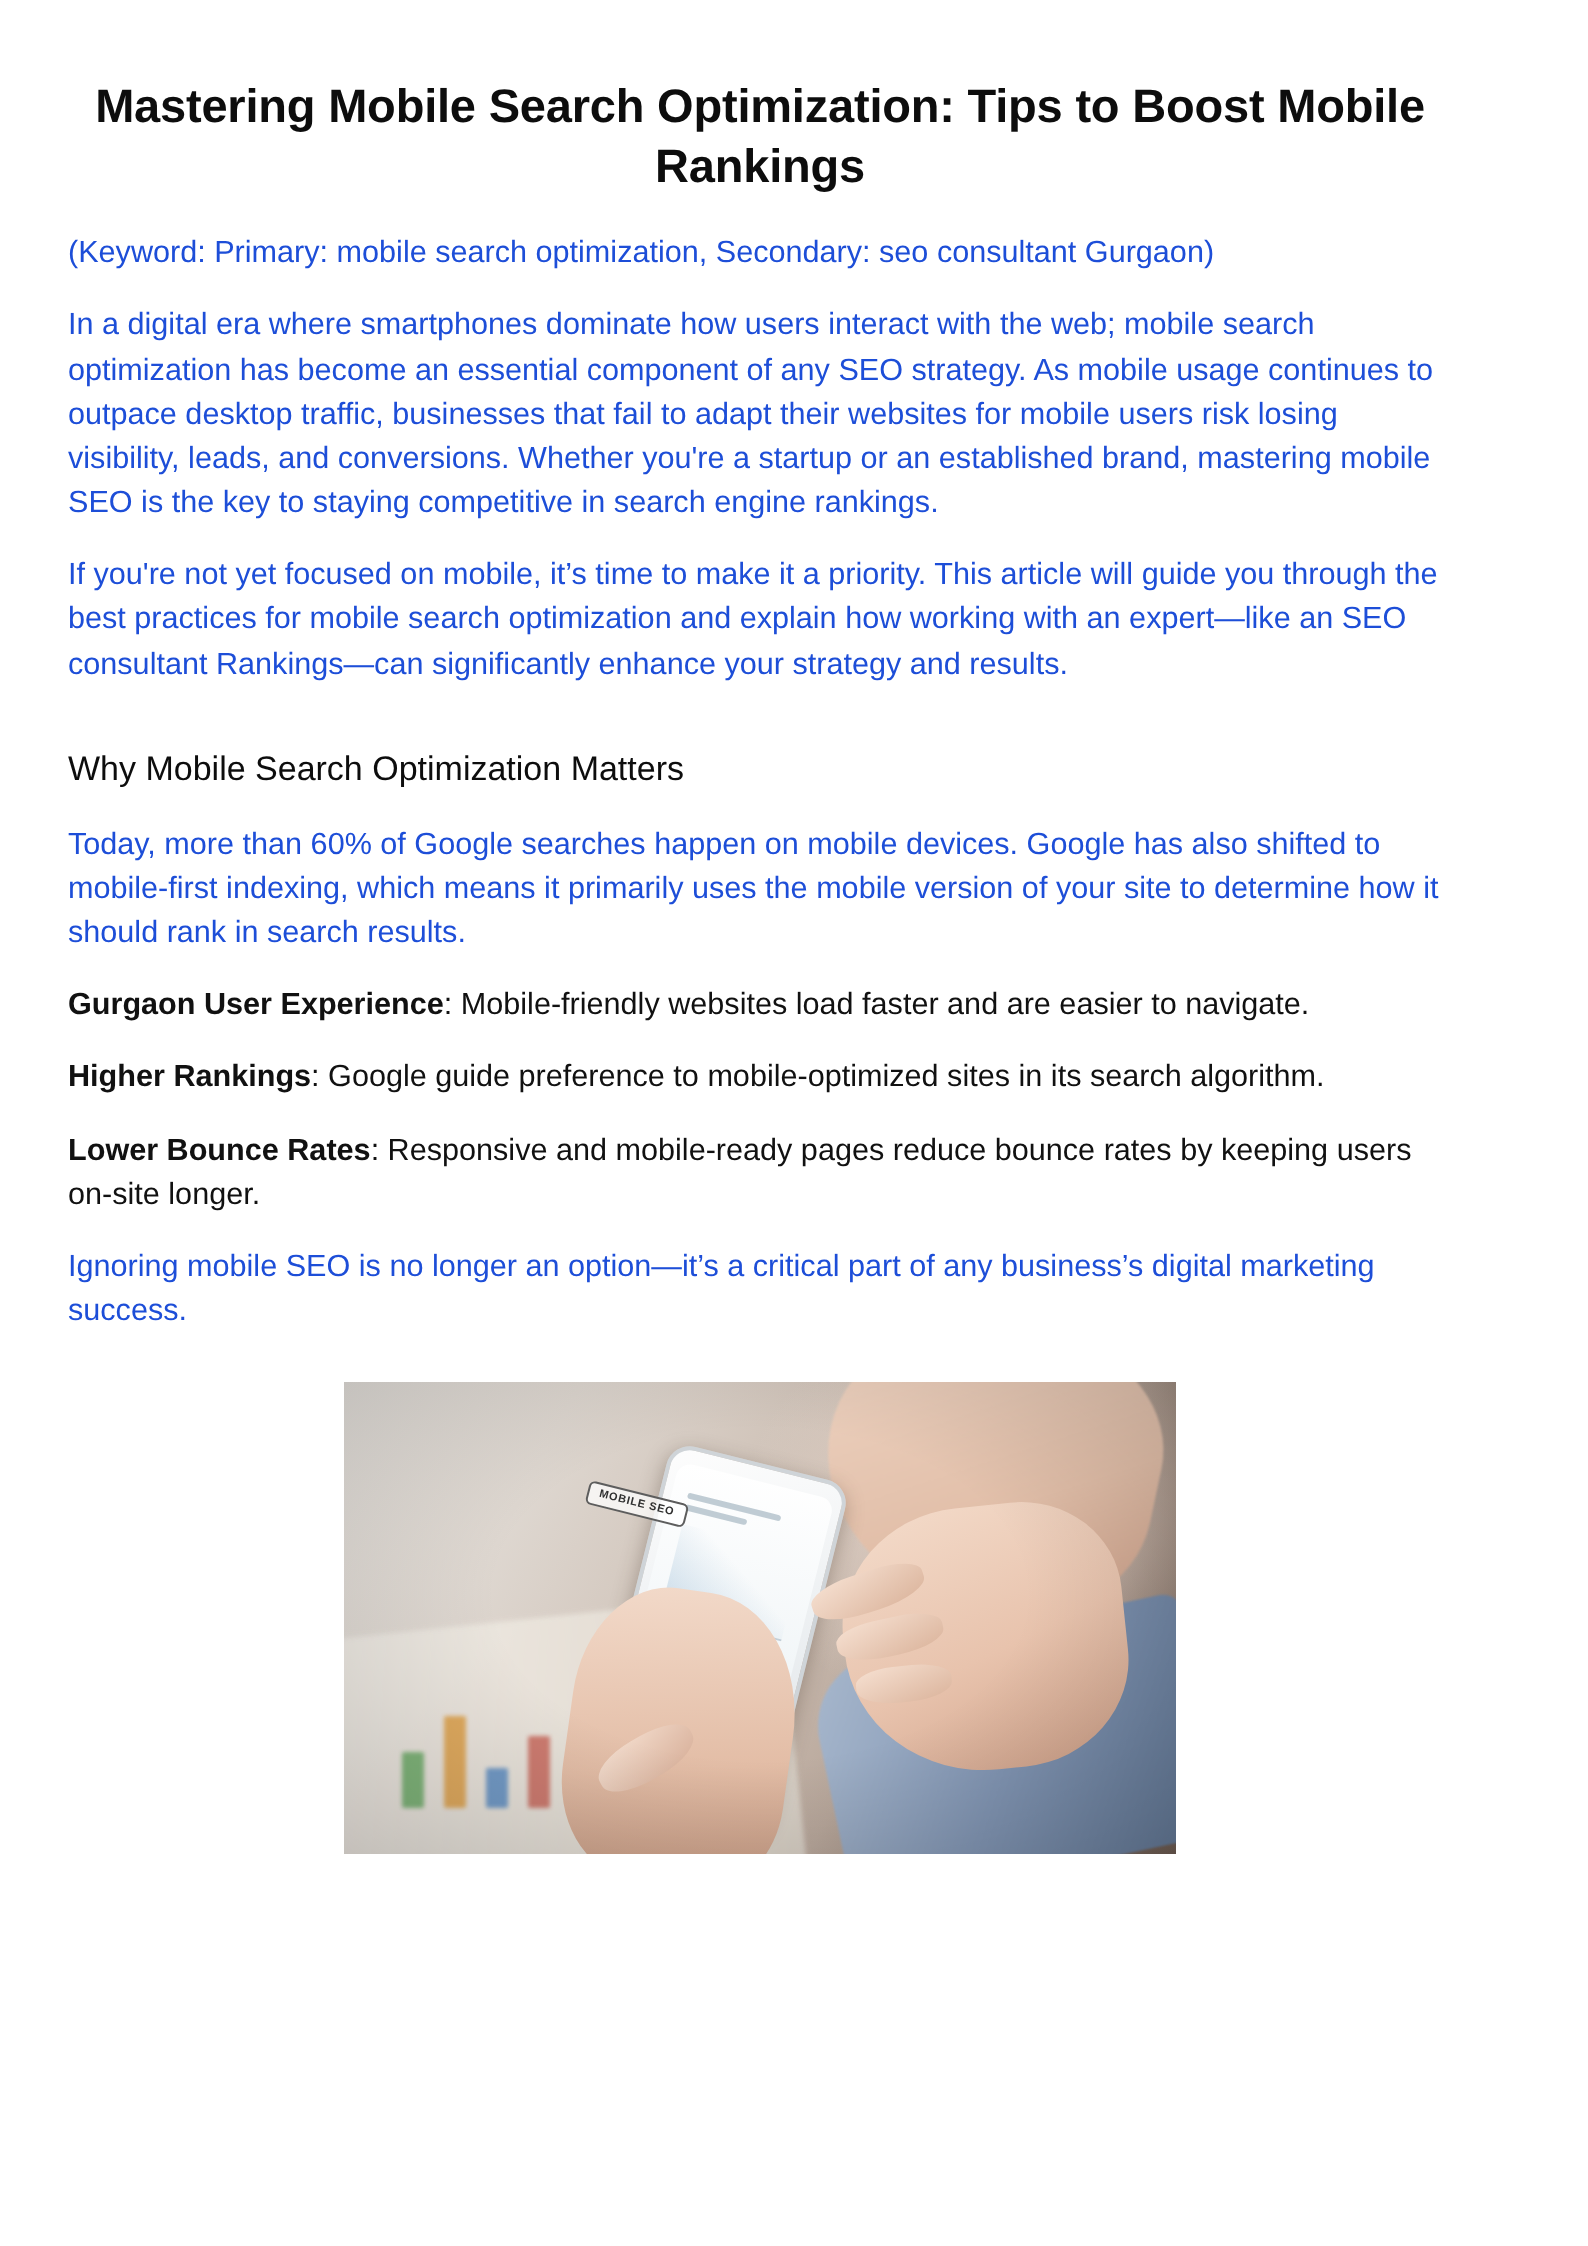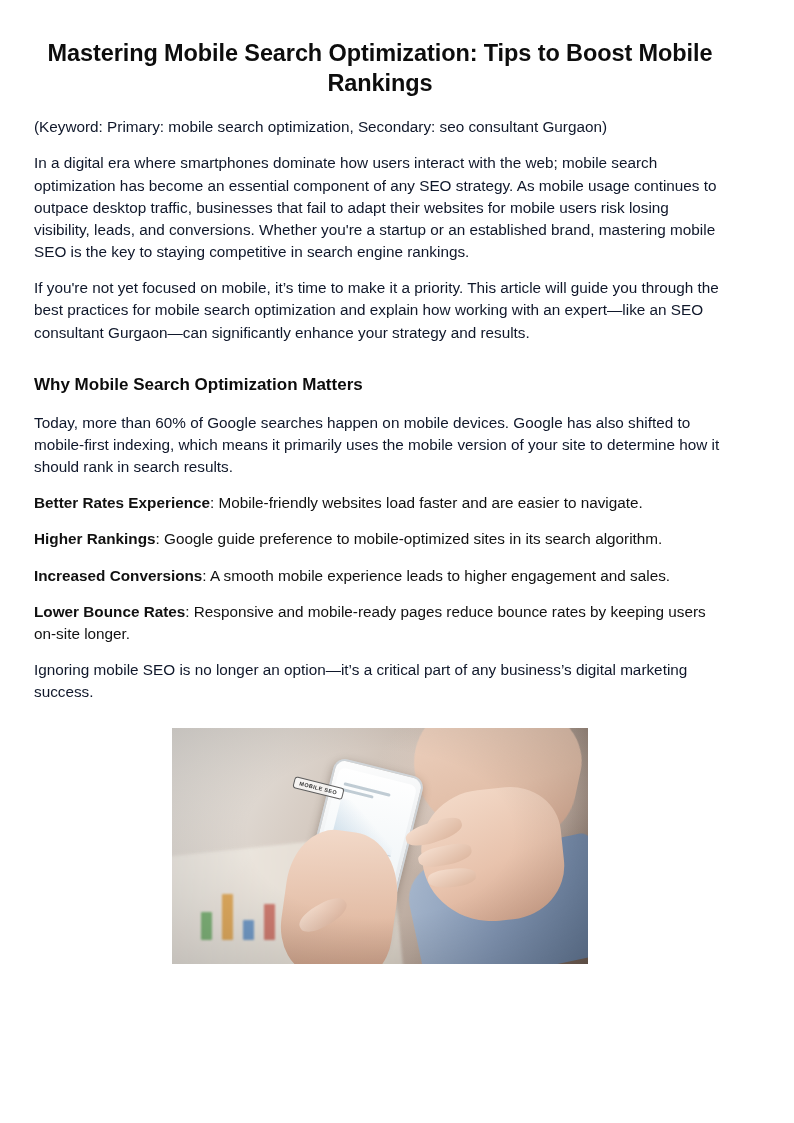--- a/index.html
+++ b/index.html
@@ -27,26 +27,26 @@
     font-weight: bold;
     text-align: center;
     margin: 8px 0 18px 0;
     letter-spacing: -0.1px;
     color: #0d0d0d;
   }
   p.para {
     font-size: 15.3px;
     line-height: 1.45;
     margin: 0 0 14px 0;
-    color: #0f172a;
+    color: #1d4ed8;
     text-align: left;
   }
   h2.section {
     font-size: 17px;
-    font-weight: bold;
+    font-weight: normal;
     margin: 30px 0 16px 0;
     color: #0d0d0d;
     line-height: 1.3;
   }
   .bullet-para {
     font-size: 15.3px;
     line-height: 1.45;
     margin: 0 0 14px 0;
     color: #111111;
   }
@@ -216,38 +216,35 @@
 <body>
 
 <div class="page">
 
   <h1 class="doc-title">Mastering Mobile Search Optimization: Tips to Boost Mobile Rankings</h1>
 
   <p class="para">(Keyword: Primary: mobile search optimization, Secondary: seo consultant Gurgaon)</p>
 
   <p class="para">In a digital era where smartphones dominate how users interact with the web; mobile search optimization has become an essential component of any SEO strategy. As mobile usage continues to outpace desktop traffic, businesses that fail to adapt their websites for mobile users risk losing visibility, leads, and conversions. Whether you're a startup or an established brand, mastering mobile SEO is the key to staying competitive in search engine rankings.</p>
 
-  <p class="para">If you're not yet focused on mobile, it’s time to make it a priority. This article will guide you through the best practices for mobile search optimization and explain how working with an expert—like an SEO consultant Gurgaon—can significantly enhance your strategy and results.</p>
+  <p class="para">If you're not yet focused on mobile, it’s time to make it a priority. This article will guide you through the best practices for mobile search optimization and explain how working with an expert—like an SEO consultant Rankings—can significantly enhance your strategy and results.</p>
 
   <h2 class="section">Why Mobile Search Optimization Matters</h2>
 
   <p class="para">Today, more than 60% of Google searches happen on mobile devices. Google has also shifted to mobile-first indexing, which means it primarily uses the mobile version of your site to determine how it should rank in search results.</p>
 
 
   <p class="bullet-para">
-    <b>Better Rates Experience</b><span>: Mobile-friendly websites load faster and are easier to navigate.</span>
+    <b>Gurgaon User Experience</b><span>: Mobile-friendly websites load faster and are easier to navigate.</span>
   </p>
 
   <p class="bullet-para">
     <b>Higher Rankings</b><span>: Google guide preference to mobile-optimized sites in its search algorithm.</span>
   </p>
 
-  <p class="bullet-para">
-    <b>Increased Conversions</b><span>: A smooth mobile experience leads to higher engagement and sales.</span>
-  </p>
 
   <p class="bullet-para">
     <b>Lower Bounce Rates</b><span>: Responsive and mobile-ready pages reduce bounce rates by keeping users on-site longer.</span>
   </p>
 
   <p class="para">Ignoring mobile SEO is no longer an option—it’s a critical part of any business’s digital marketing success.</p>
 
   <div class="figure">
     <div class="photo" aria-label="Person holding a smartphone showing analytics, with printed charts on a desk">
       <div class="bg"></div>

